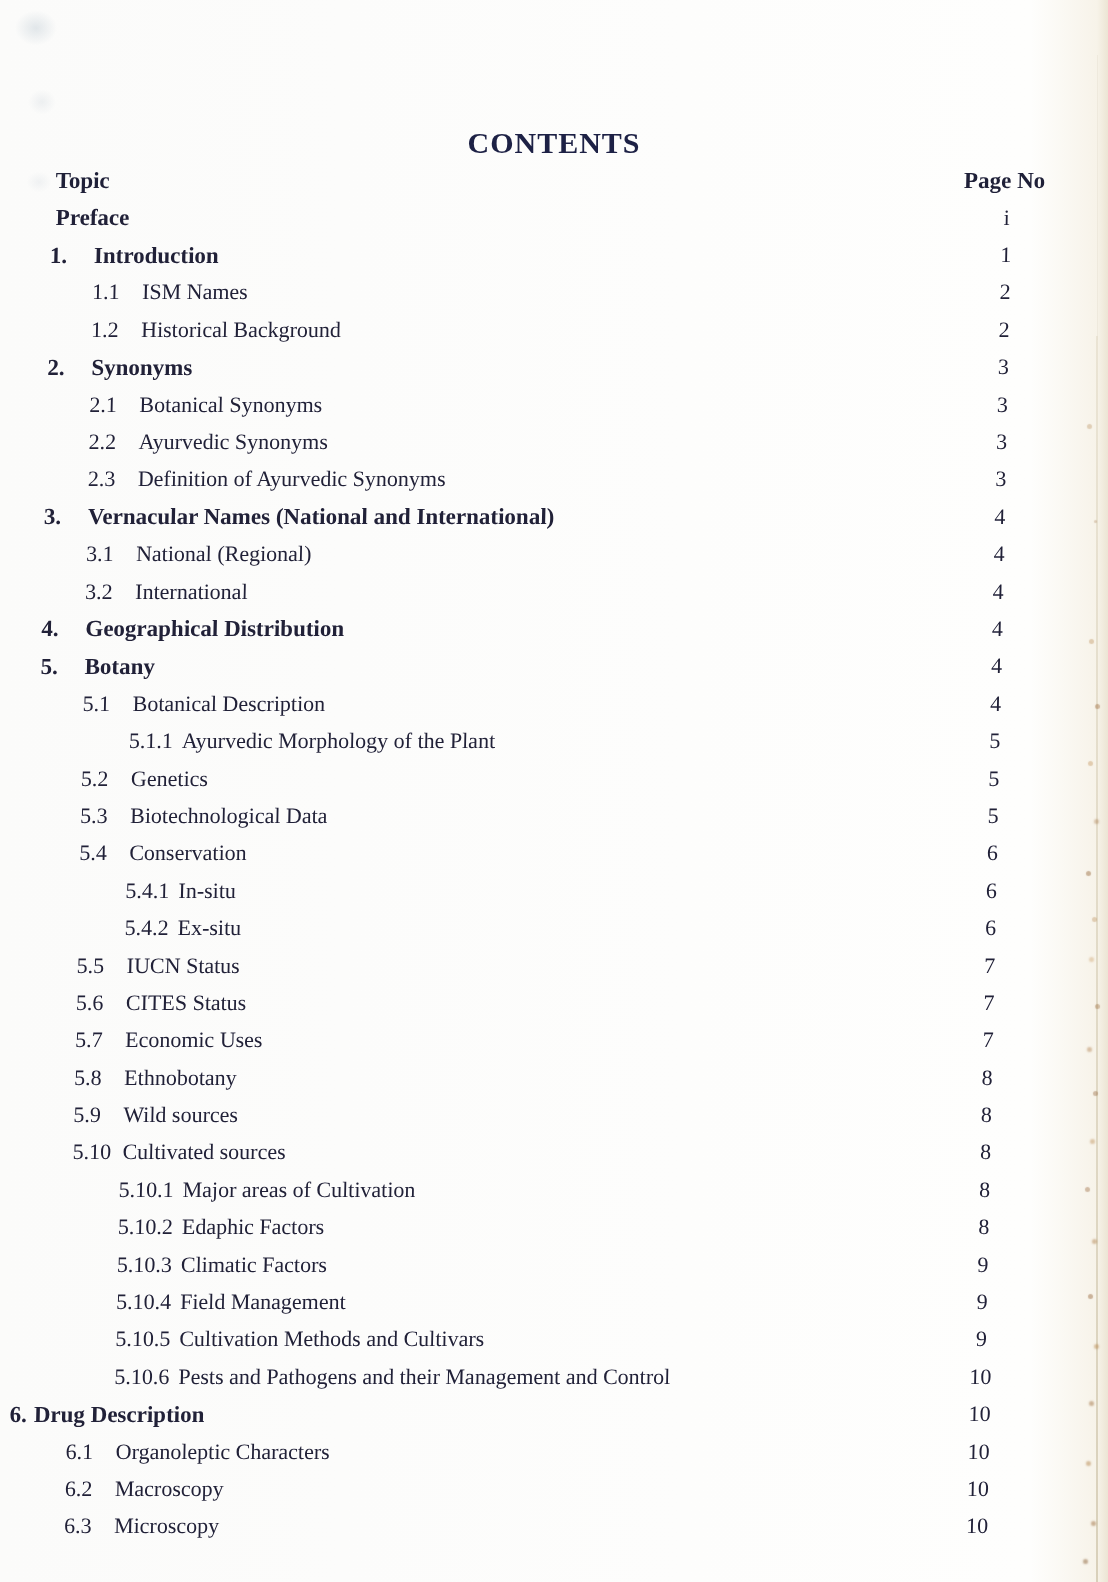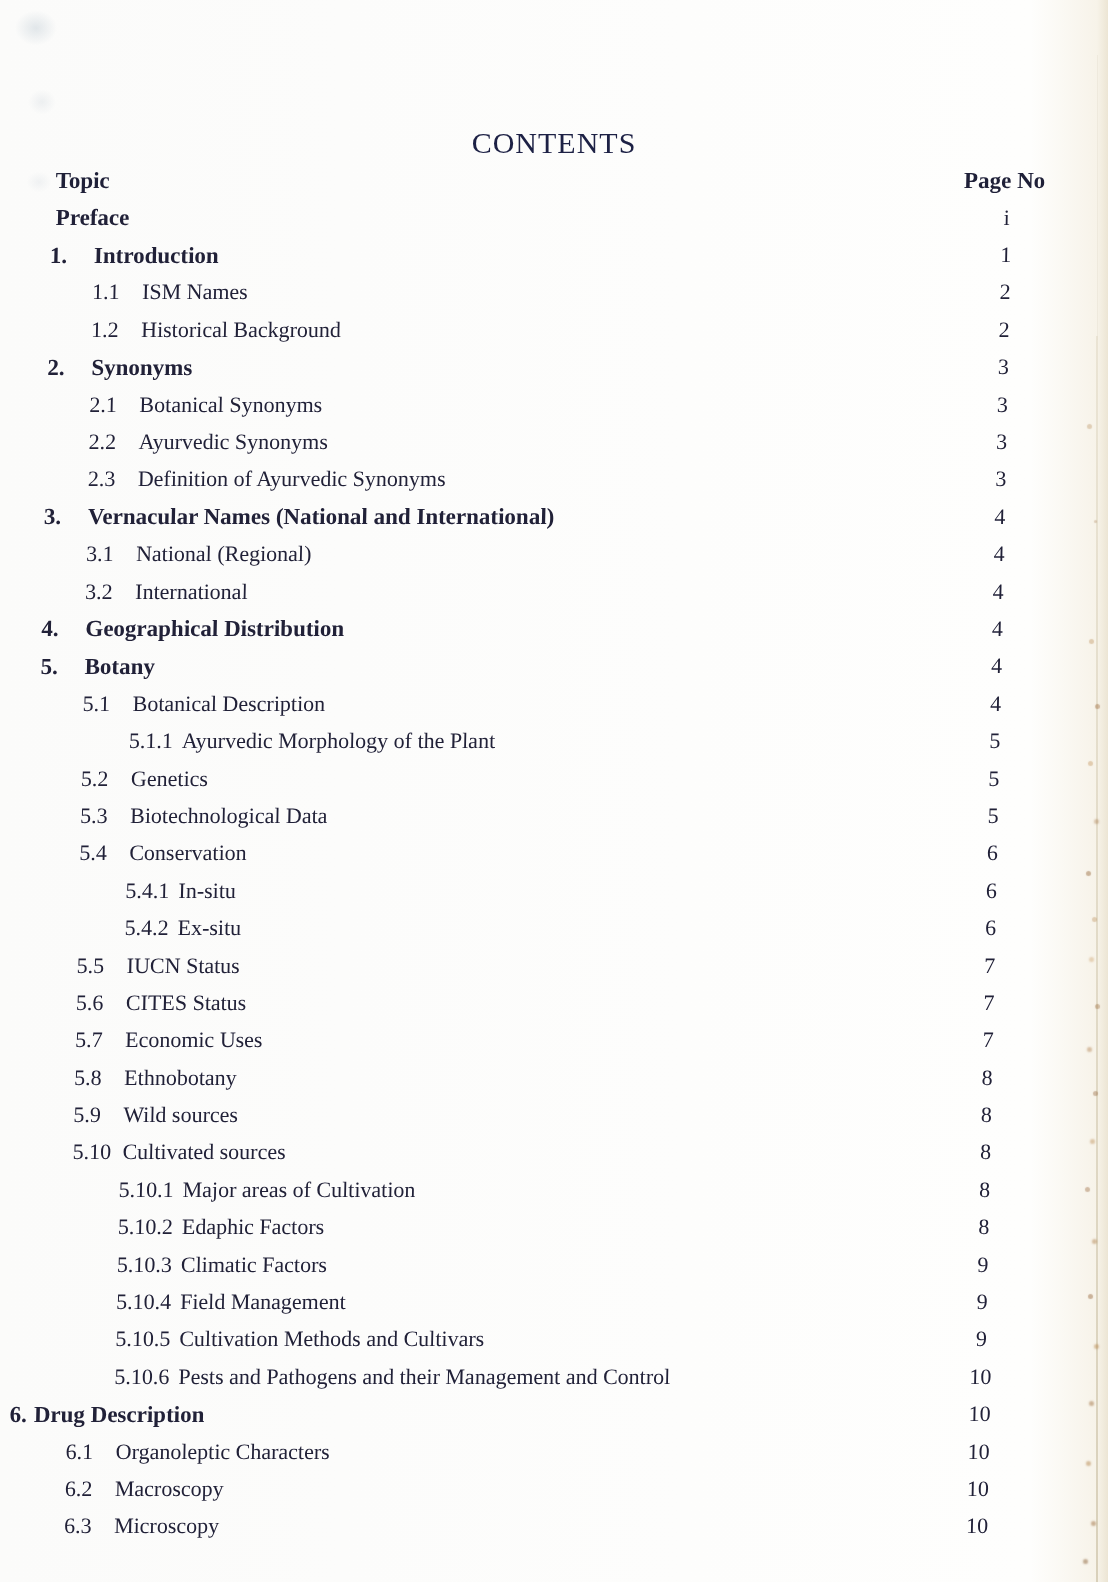--- a/index.html
+++ b/index.html
@@ -8,21 +8,21 @@
     background:#ffffff;
     font-family:"Liberation Serif","DejaVu Serif",serif;
     color:#212138;
   }
   .page{
     position:absolute;inset:0;
     background:linear-gradient(90deg,#fbfbfa 0%,#fefefd 93%,#f7f3e9 99%,#ece5d4 100%);
   }
   .title{
     position:absolute;top:126px;left:0;width:100%;
-    text-align:center;font-size:30px;font-weight:400;
+    text-align:center;font-size:30px;font-weight:700;
     letter-spacing:1px;color:#1d2145;
   }
   .list-wrap{
     position:absolute;top:163px;left:0;width:1108px;
     transform:skewX(-1.3deg);transform-origin:0 0;
   }
   .colhead{
     display:flex;align-items:center;height:36px;
     font-size:23px;font-weight:700;color:#1f2038;
   }

